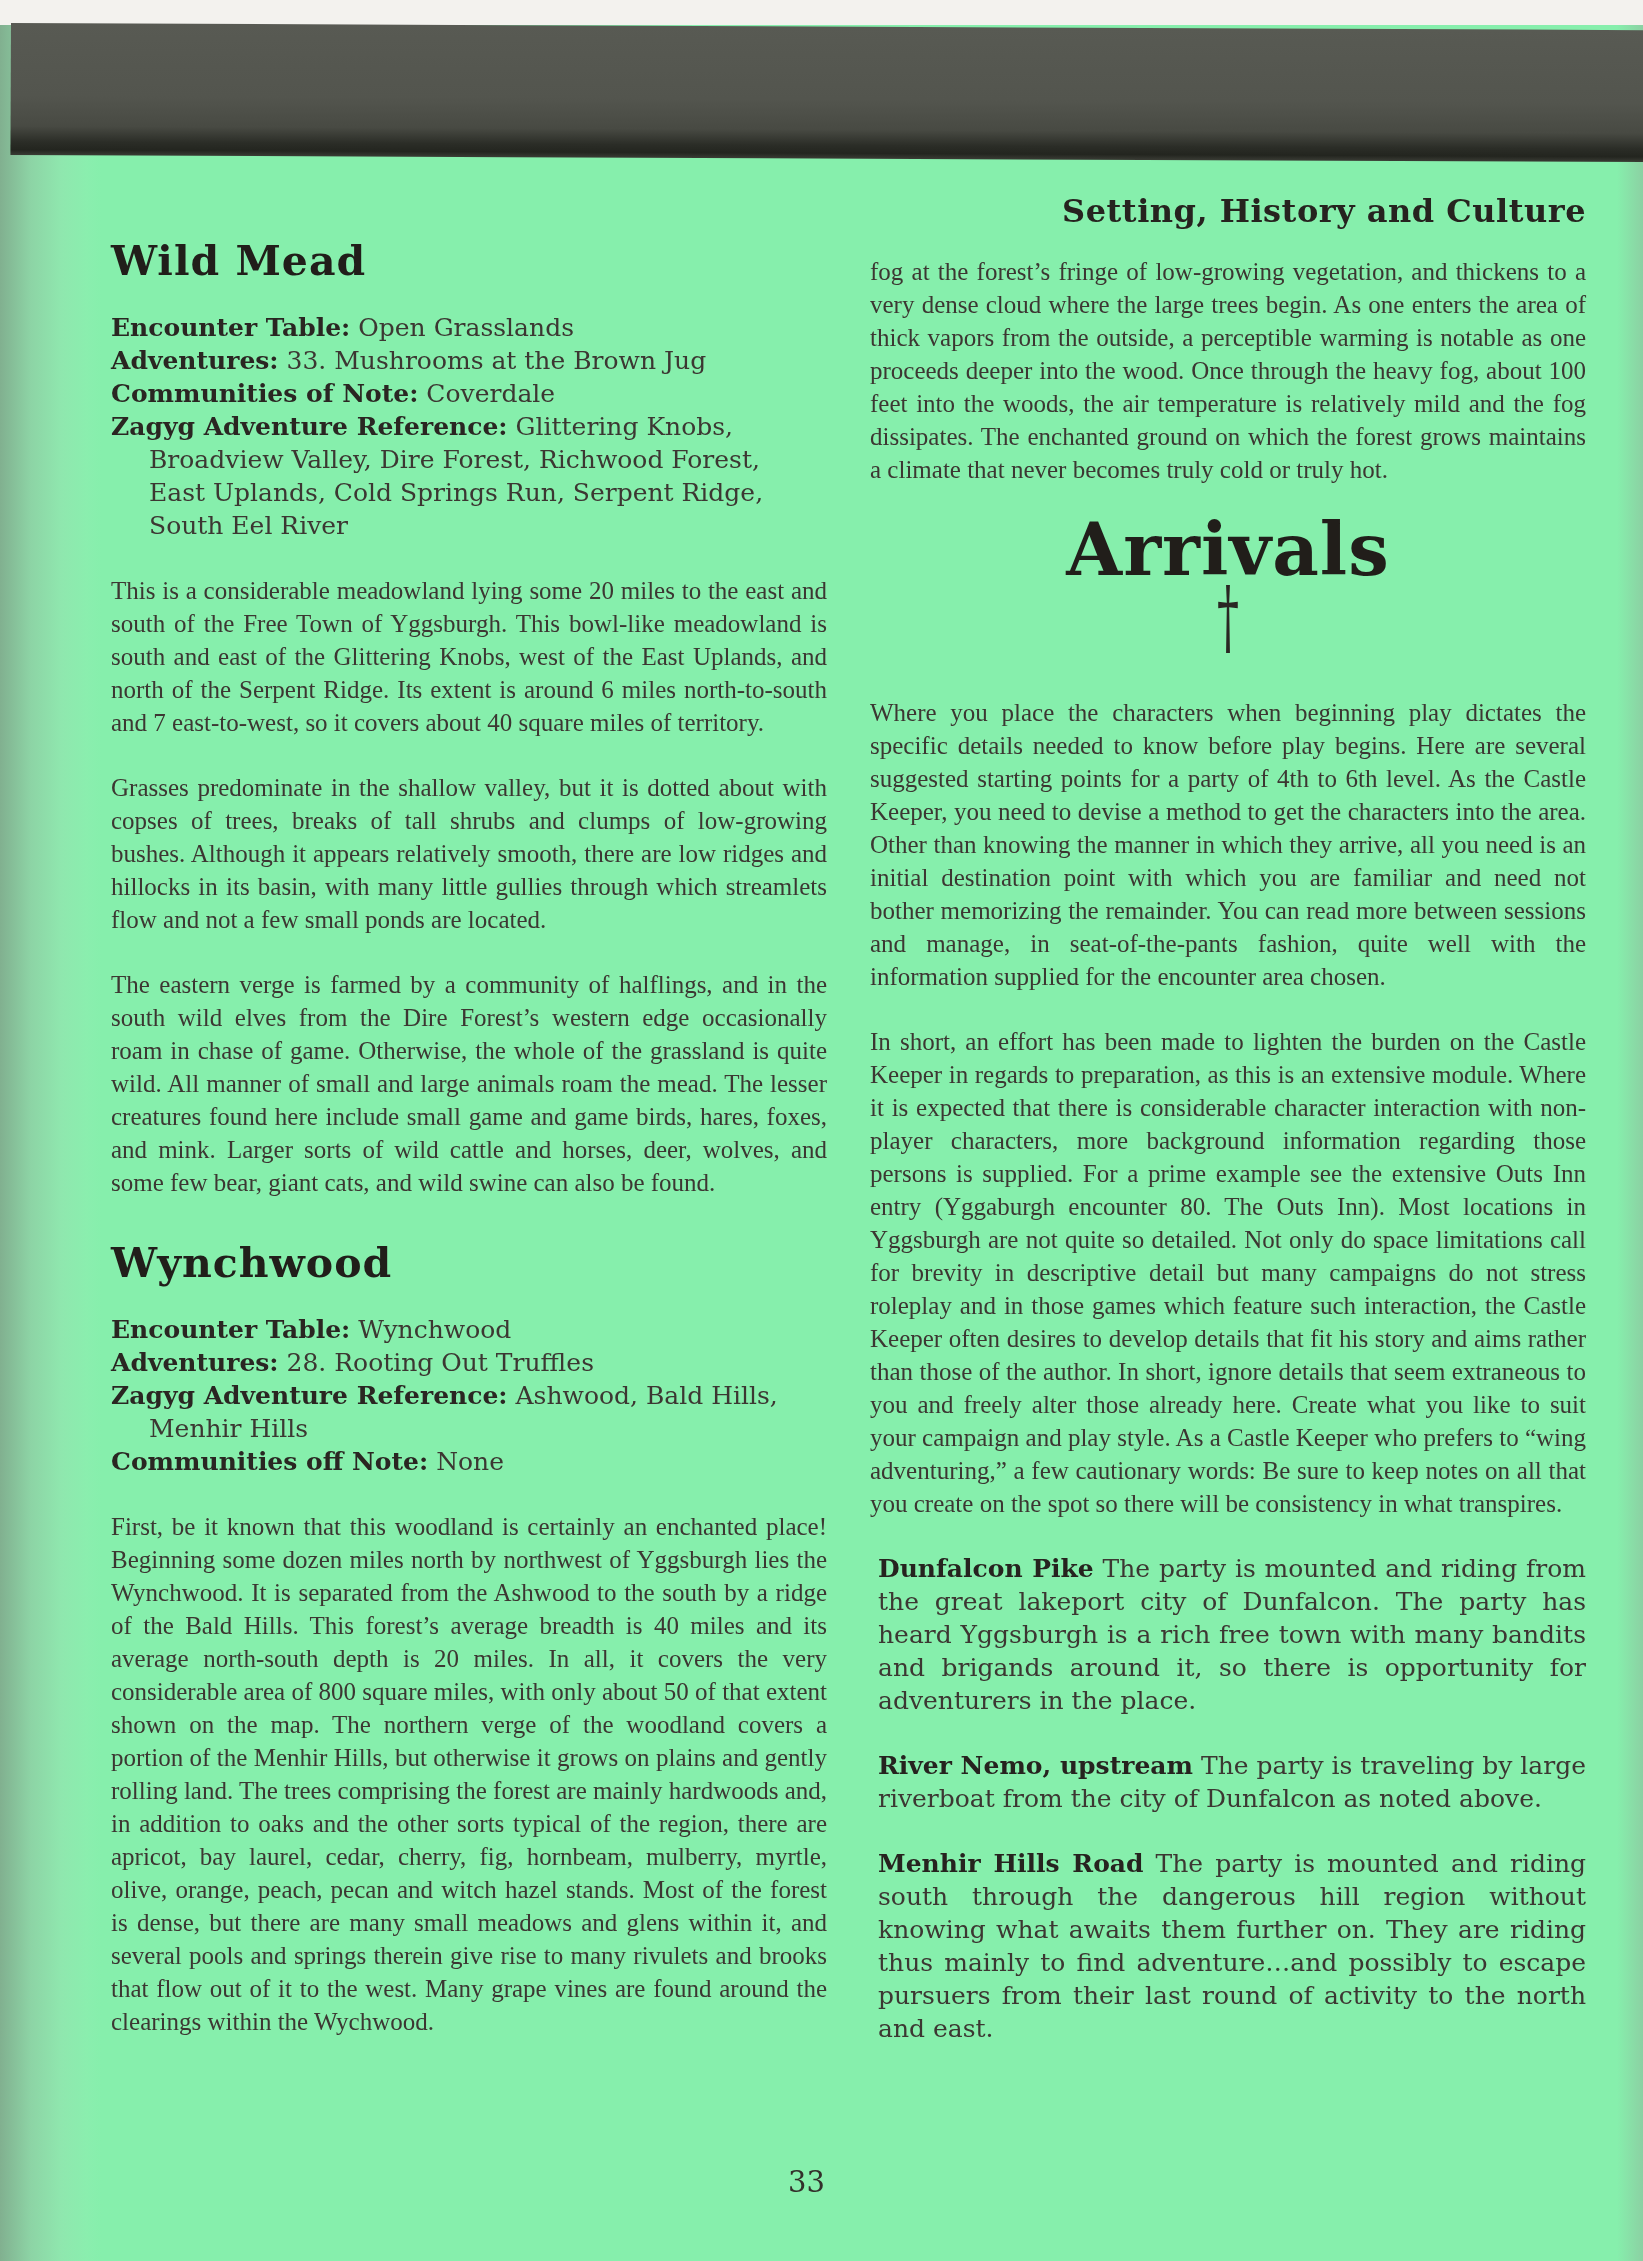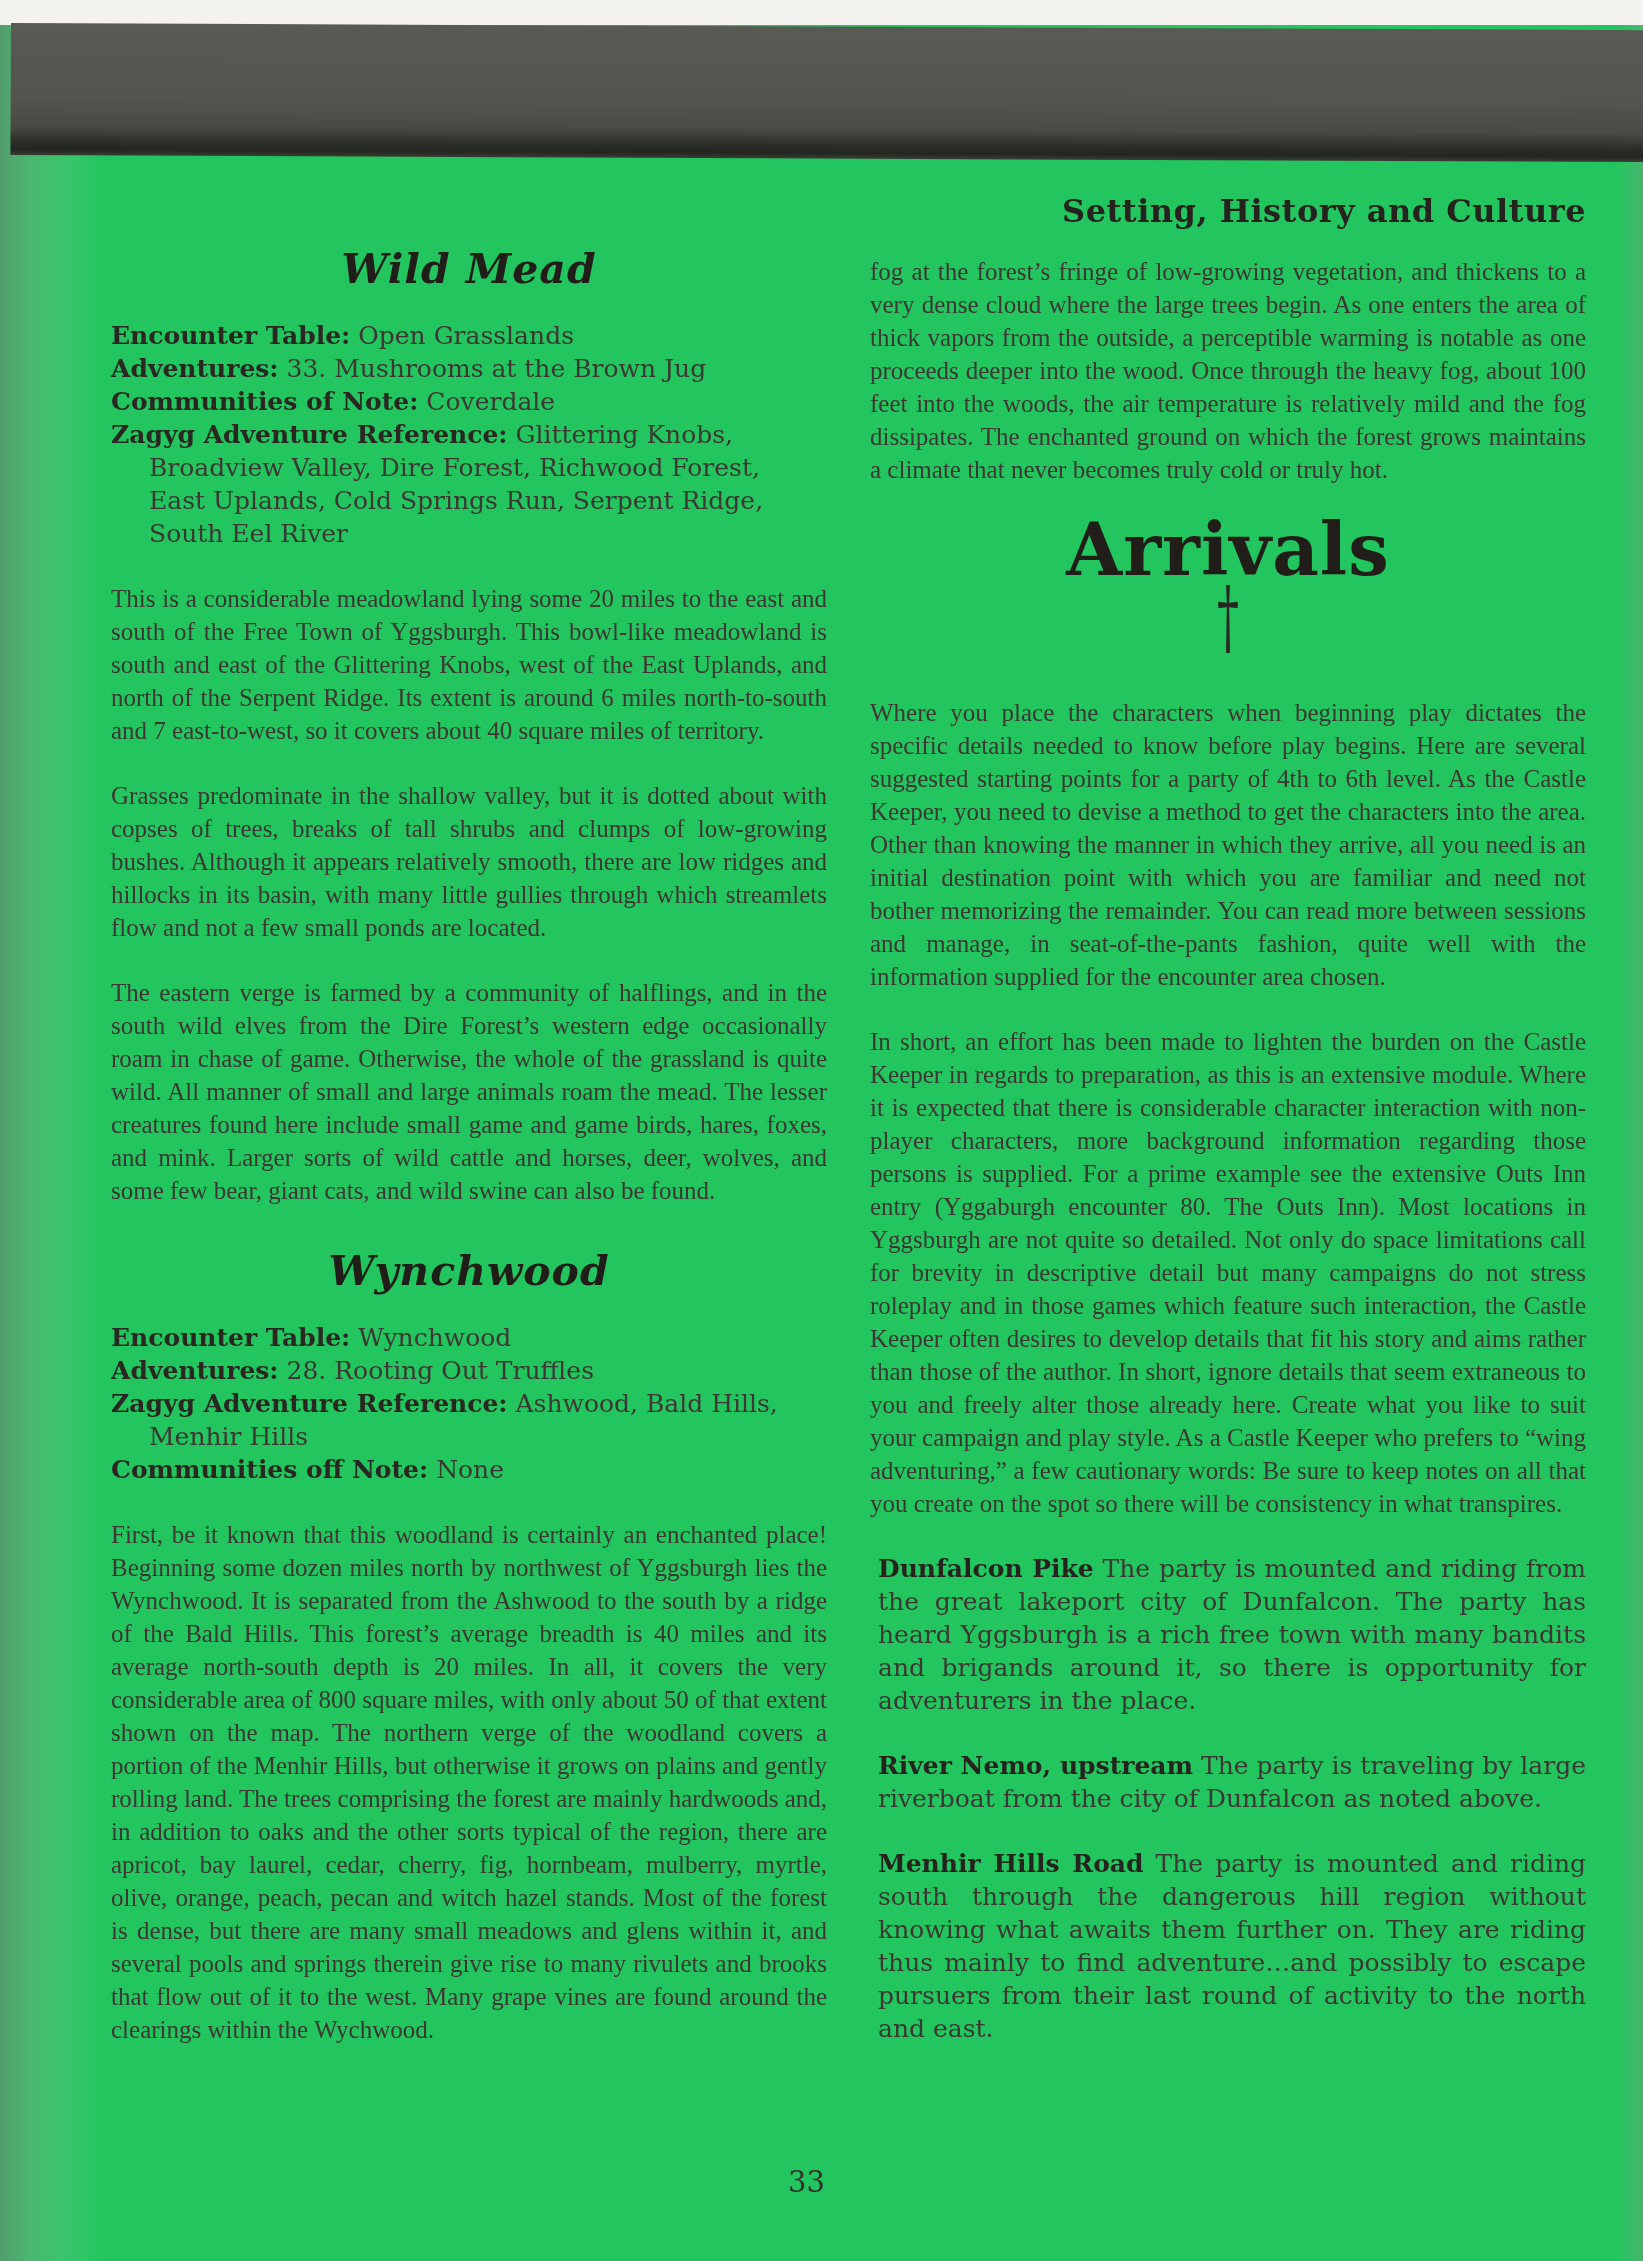--- a/index.html
+++ b/index.html
@@ -5,21 +5,21 @@
   html, body {
     margin: 0; padding: 0;
     width: 1644px; height: 2261px;
     background: #eceae6;
     overflow: hidden;
     font-family: "DejaVu Serif", serif;
   }
   .scan {
     position: relative;
     width: 1644px; height: 2261px;
-    background: #22c55e;
+    background: #86efac;
   }
   
   .band {
     position: absolute;
     top: 23px; left: 10.6px; width: 1633px; height: 132px;
     background: linear-gradient(180deg,
       #585a53 0%, #53554e 55%, #484a43 78%,
       #2b2d27 90%, #23251f 96%, #3a3c35 100%);
     transform: rotate(0.25deg);
     transform-origin: left top;
@@ -66,28 +66,27 @@
     position: absolute;
     color: #3c3732;
     font-size: 25px;
     line-height: 33px;
     z-index: 4;
   }
   .col-left  { top: 231px;  left: 111px;  width: 716px; }
   .col-right { top: 255px;  left: 870px; width: 716px; }
 
   .section-heading {
-    margin: 16px 0 28px 0;
-    text-align: center;
+    margin: 8px 0 28px 0;
+    text-align: left;
     font-size: 41px;
     line-height: 44px;
     font-weight: 700;
     letter-spacing: 1px;
     color: #211e1a;
-    font-style: italic;
   }
   .section-heading.second { margin-top: 42px; }
 
   .info-block { margin: 0 7px 32px 0; }
   .info-line {
     padding-left: 38px;
     text-indent: -38px;
     text-align: left;
   }
   .info-line b { font-weight: 700; color: #2a2622; }

